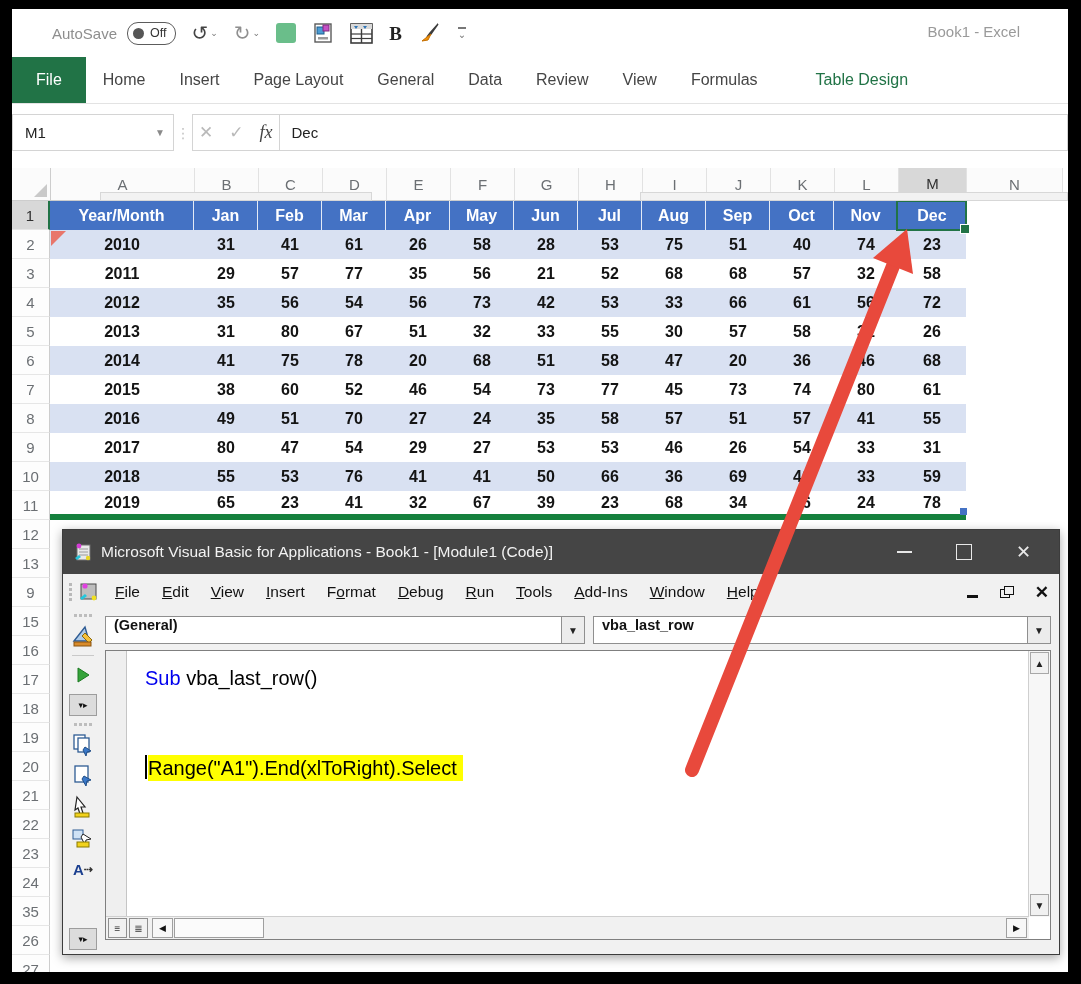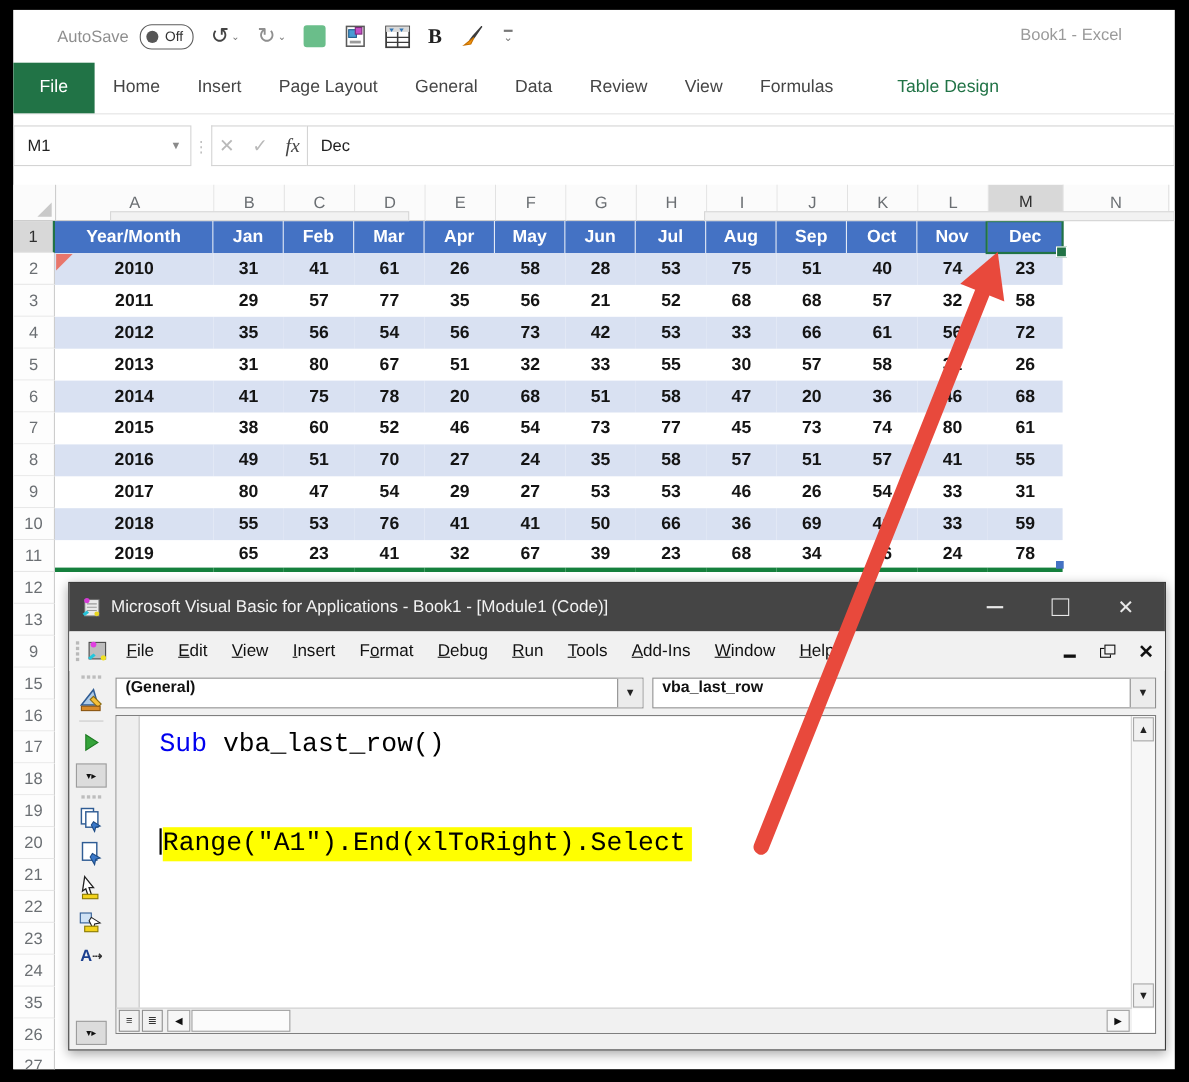--- a/index.html
+++ b/index.html
@@ -47,21 +47,21 @@
   .grid{position:relative;}
   .rowhdr{position:absolute;left:0;top:0;width:38px;}
   .rownum{height:29px;box-sizing:border-box;display:flex;align-items:center;justify-content:center;font-size:15px;color:#6b6f73;border-bottom:1px solid #e6e6e6;border-right:1px solid #cdcdcd;background:#fdfdfd;}
   .rownum.selr{background:#d8d8d8;color:#2f2f2f;border-right:2px solid #217346;}
   .xtable{position:absolute;left:38px;top:0;}
   .trow{display:flex;height:29px;box-sizing:border-box;}
   .tcell{box-sizing:border-box;display:flex;align-items:center;justify-content:center;font-size:16px;font-weight:600;color:#141414;}
   .thead .tcell{color:#fff;font-weight:bold;border-right:1px solid rgba(255,255,255,.85);}
   .thead .tcell:last-child{border-right:none;}
   .trow.band .tcell{background:#D9E1F2;}
-  .trow.last .tcell{border-bottom:4px solid #15803d;}
+  .trow.last .tcell{border-bottom:6px solid #15803d;}
   .sel-box{position:absolute;box-sizing:border-box;border:2px solid #217346;pointer-events:none;}
   .sel-box .handle{position:absolute;right:-5px;bottom:-5px;width:8px;height:8px;background:#217346;border:1.5px solid #fff;}
   .a2-flag{position:absolute;width:0;height:0;border-top:15px solid #e8766b;border-right:15px solid transparent;pointer-events:none;}
   .table-resize{position:absolute;width:7px;height:7px;background:#4472C4;pointer-events:none;}
   .bottom-frag{position:absolute;height:9px;background:#f2f2f2;border:1px solid #d7d7d7;box-sizing:border-box;}
 
   
   .vba{position:absolute;left:62px;top:529px;width:998px;height:426px;background:#f1f1f1;border:1px solid #3c3c3c;box-sizing:border-box;box-shadow:0 3px 10px rgba(0,0,0,.35);display:flex;flex-direction:column;}
   .vba-title{height:44px;background:#454545;display:flex;align-items:center;padding:0 10px;color:#f2f2f2;flex:0 0 auto;}
   .vba-title .ttext{font-size:15.5px;margin-left:8px;}
@@ -90,21 +90,21 @@
   .tb-chip{width:26px;height:20px;background:#dcdcdc;border:1px solid #9d9d9d;display:flex;align-items:center;justify-content:center;font-size:9px;color:#111;gap:1px;}
   .vba-main{flex:1;display:flex;flex-direction:column;padding:6px 8px 14px 2px;min-width:0;}
   .combo-row{display:flex;gap:8px;height:28px;flex:0 0 auto;margin-bottom:6px;}
   .combo{background:#fff;border:1px solid #8f8f8f;display:flex;align-items:flex-start;font-size:14.5px;font-weight:bold;color:#111;}
   .combo .cval{flex:1;padding-left:8px;white-space:nowrap;overflow:hidden;}
   .combo .carrow{width:22px;align-self:stretch;background:#ececec;border-left:1px solid #8f8f8f;display:flex;align-items:center;justify-content:center;font-size:10px;color:#222;}
   .combo.obj{flex:0 0 478px;}
   .combo.proc{flex:1;}
   .code-pane{flex:1;border:1px solid #7f7f7f;background:#fff;position:relative;min-height:0;}
   .code-margin{position:absolute;left:0;top:0;bottom:22px;width:20px;background:#efefef;border-right:1px solid #c5c5c5;}
-  .code-area{position:absolute;left:21px;top:12px;right:22px;bottom:22px;overflow:hidden;font-family:Liberation Mono, monospace;font-size:24px;}
+  .code-area{position:absolute;left:21px;top:12px;right:22px;bottom:22px;overflow:hidden;font-family:Liberation Sans, sans-serif;font-size:20px;}
   .cline{height:30px;line-height:30px;white-space:pre;padding-left:18px;}
   .cline .kw{color:#0000EE;}
   .cline .hl{background:#FFFF00;padding:2px 6px 2px 0;}
   .caret{display:inline-block;width:2px;height:24px;background:#000;vertical-align:-4px;margin-right:1px;}
   .vscroll{position:absolute;right:0;top:0;bottom:22px;width:21px;background:#f7f7f7;border-left:1px solid #cfcfcf;}
   .vscroll .up,.vscroll .dn{position:absolute;left:1px;right:1px;height:20px;background:#f1f1f1;border:1px solid #a8a8a8;display:flex;align-items:center;justify-content:center;font-size:10px;color:#222;}
   .vscroll .up{top:1px;} .vscroll .dn{bottom:1px;}
   .hscroll{position:absolute;left:0;right:21px;bottom:0;height:22px;background:#f1f1f1;border-top:1px solid #cfcfcf;display:flex;align-items:center;}
   .view-btn{width:17px;height:18px;background:#f1f1f1;border:1px solid #8f8f8f;margin-left:2px;display:flex;align-items:center;justify-content:center;font-size:10px;color:#333;}
   .hs-arrow{width:19px;height:18px;background:#f7f7f7;border:1px solid #9f9f9f;display:flex;align-items:center;justify-content:center;font-size:9px;color:#111;margin-left:4px;}

